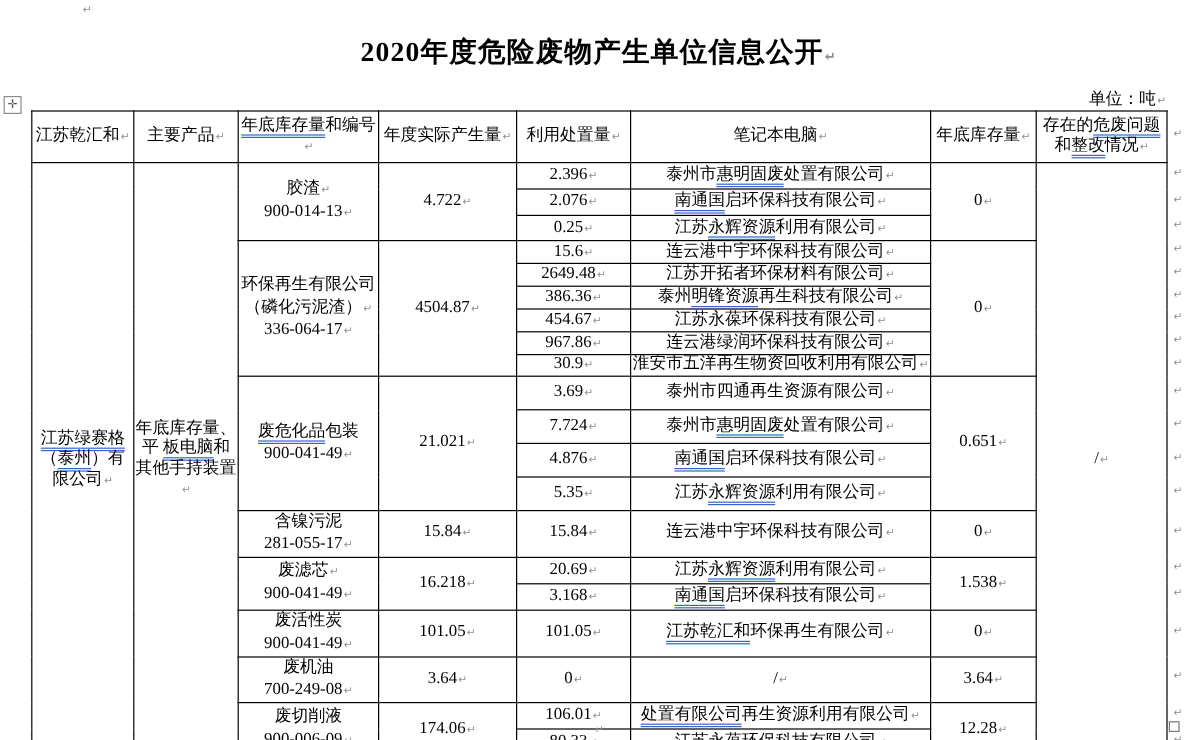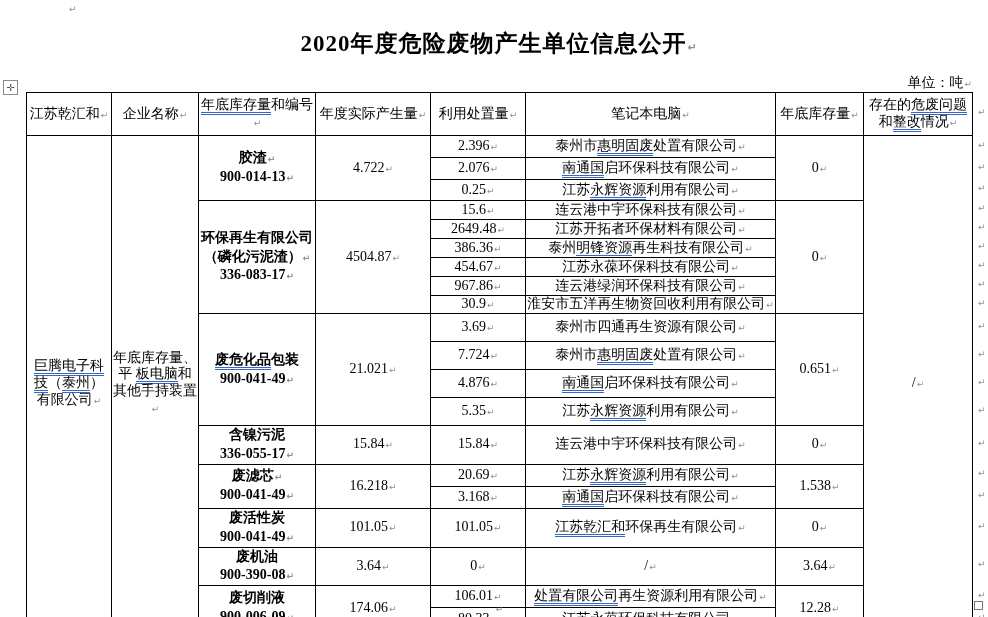--- a/index.html
+++ b/index.html
@@ -47,21 +47,21 @@
   }
   .main td, .main th {
     border:1px solid #000;
     text-align:center; vertical-align:middle;
     font-size:14px; font-weight:normal;
     padding:0 1px; line-height:1.2;
     overflow:hidden;
     font-family:"Liberation Serif","DejaVu Serif",serif;
   }
   .main thead tr { height:43px; }
-  .waste-cell .line { line-height:1.35;font-weight:bold; }
+  .waste-cell .line { line-height:1.35; }
   .row-end { position:absolute; left:977px; }
   .bottom-mark { position:absolute; left:26px; top:598px; width:946px; text-align:center; }
 </style>
 </head>
 <body>
 
 <span class="pm top-mark">↵</span>
 
 <div class="title">
   <span>2020年度危险废物产生单位信息公开</span><span class="pm">↵</span>
@@ -82,32 +82,32 @@
       <col style="width:117px">
       <col style="width:115px">
     <col style="width:95px">
       <col style="width:250px">
       <col style="width:88px">
       <col style="width:109px">
   </colgroup>
   <thead>
     <tr>
       <th><span>江苏乾汇和</span><span class="pm">↵</span></th>
-      <th><span>企业名称</span><span class="pm">↵</span></th>
+      <th><span>主要产品</span><span class="pm">↵</span></th>
       <th><span class="u">年底库存量</span><span>和编号</span><span class="pm">↵</span></th>
       <th><span>年度实际产生量</span><span class="pm">↵</span></th>
       <th><span>利用处置量</span><span class="pm">↵</span></th>
       <th><span>笔记本电脑</span><span class="pm">↵</span></th>
       <th><span>年底库存量</span><span class="pm">↵</span></th>
       <th><span>存在的</span><span class="u">危废问题</span><span>和</span><span class="u">整改</span><span>情况</span><span class="pm">↵</span></th>
     </tr>
   </thead>
   <tbody>
   <tr style="height: 22px;">
-        <td rowspan="20"><span class="u">巨腾电子科技</span><span>（</span><span class="u">泰州</span><span>）有限公司</span><span class="pm">↵</span></td>
+        <td rowspan="20"><span class="u">江苏绿赛格</span><span>（</span><span class="u">泰州</span><span>）有限公司</span><span class="pm">↵</span></td>
         <td rowspan="20"><span>年底库存量、平 </span><span class="u">板电脑</span><span>和其他手持装置</span><span class="pm">↵</span></td>
         <td rowspan="3" class="waste-cell">
           <div class="line"><span>胶渣</span><span class="pm">↵</span></div>
           <div class="line"><span>900-014-13</span><span class="pm">↵</span></div>
         </td>
         <td rowspan="3">4.722<span class="pm">↵</span></td>
         <td>2.396<span class="pm">↵</span></td>
         <td><span>泰州市</span><span class="u">惠明固废</span><span>处置有限公司</span><span class="pm">↵</span></td>
         <td rowspan="3">0<span class="pm">↵</span></td>
         <td rowspan="20">/<span class="pm">↵</span></td>
@@ -117,21 +117,21 @@
         <td><span class="u">南通国</span><span>启环保科技有限公司</span><span class="pm">↵</span></td>
       </tr>
       <tr style="height: 21px;">
         <td>0.25<span class="pm">↵</span></td>
         <td><span>江苏</span><span class="u">永辉资源</span><span>利用有限公司</span><span class="pm">↵</span></td>
       </tr>
       <tr style="height: 19px;">
         <td rowspan="6" class="waste-cell">
           <div class="line"><span>环保再生有限公司</span></div>
           <div class="line"><span>（磷化污泥渣）</span><span class="pm">↵</span></div>
-          <div class="line"><span>336-083-17</span><span class="pm">↵</span></div>
+          <div class="line"><span>336-064-17</span><span class="pm">↵</span></div>
         </td>
         <td rowspan="6">4504.87<span class="pm">↵</span></td>
         <td>15.6<span class="pm">↵</span></td>
         <td><span>连云港中宇环保科技有限公司</span><span class="pm">↵</span></td>
         <td rowspan="6">0<span class="pm">↵</span></td>
       </tr>
       <tr style="height: 19px;">
         <td>2649.48<span class="pm">↵</span></td>
         <td><span>江苏开拓者环保材料有限公司</span><span class="pm">↵</span></td>
       </tr>
@@ -169,21 +169,21 @@
         <td>4.876<span class="pm">↵</span></td>
         <td><span class="u">南通国</span><span>启环保科技有限公司</span><span class="pm">↵</span></td>
       </tr>
       <tr style="height: 28px;">
         <td>5.35<span class="pm">↵</span></td>
         <td><span>江苏</span><span class="u">永辉资源</span><span>利用有限公司</span><span class="pm">↵</span></td>
       </tr>
       <tr style="height: 28px;">
         <td class="waste-cell">
           <div class="line"><span>含镍污泥</span></div>
-          <div class="line"><span>336-055-17</span><span class="pm">↵</span></div>
+          <div class="line"><span>281-055-17</span><span class="pm">↵</span></div>
         </td>
         <td>15.84<span class="pm">↵</span></td>
         <td>15.84<span class="pm">↵</span></td>
         <td><span>连云港中宇环保科技有限公司</span><span class="pm">↵</span></td>
         <td>0<span class="pm">↵</span></td>
       </tr>
       <tr style="height: 22px;">
         <td rowspan="2" class="waste-cell">
           <div class="line"><span>废滤芯</span><span class="pm">↵</span></div>
           <div class="line"><span>900-041-49</span><span class="pm">↵</span></div>
@@ -203,21 +203,21 @@
           <div class="line"><span>900-041-49</span><span class="pm">↵</span></div>
         </td>
         <td>101.05<span class="pm">↵</span></td>
         <td>101.05<span class="pm">↵</span></td>
         <td><span class="u">江苏乾汇和</span><span>环保再生有限公司</span><span class="pm">↵</span></td>
         <td>0<span class="pm">↵</span></td>
       </tr>
       <tr style="height: 37px;">
         <td class="waste-cell">
           <div class="line"><span>废机油</span></div>
-          <div class="line"><span>900-390-08</span><span class="pm">↵</span></div>
+          <div class="line"><span>700-249-08</span><span class="pm">↵</span></div>
         </td>
         <td>3.64<span class="pm">↵</span></td>
         <td>0<span class="pm">↵</span></td>
         <td><span>/</span><span class="pm">↵</span></td>
         <td>3.64<span class="pm">↵</span></td>
       </tr>
       <tr style="height: 22px; padding-left: 24px;">
         <td rowspan="2" class="waste-cell">
           <div class="line"><span>废切削液</span></div>
           <div class="line"><span>900-006-09</span><span class="pm">↵</span></div>

